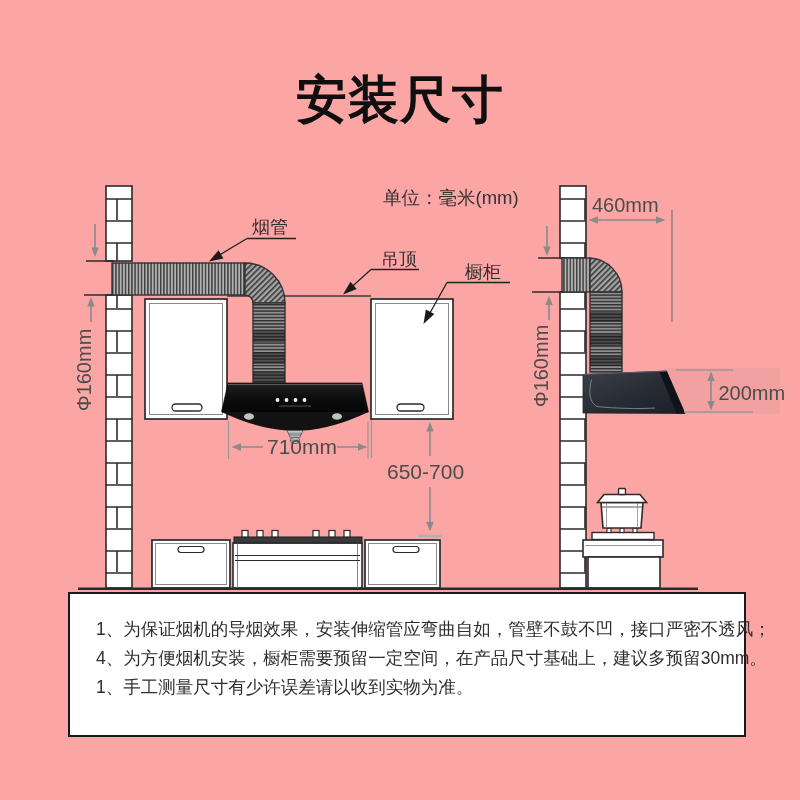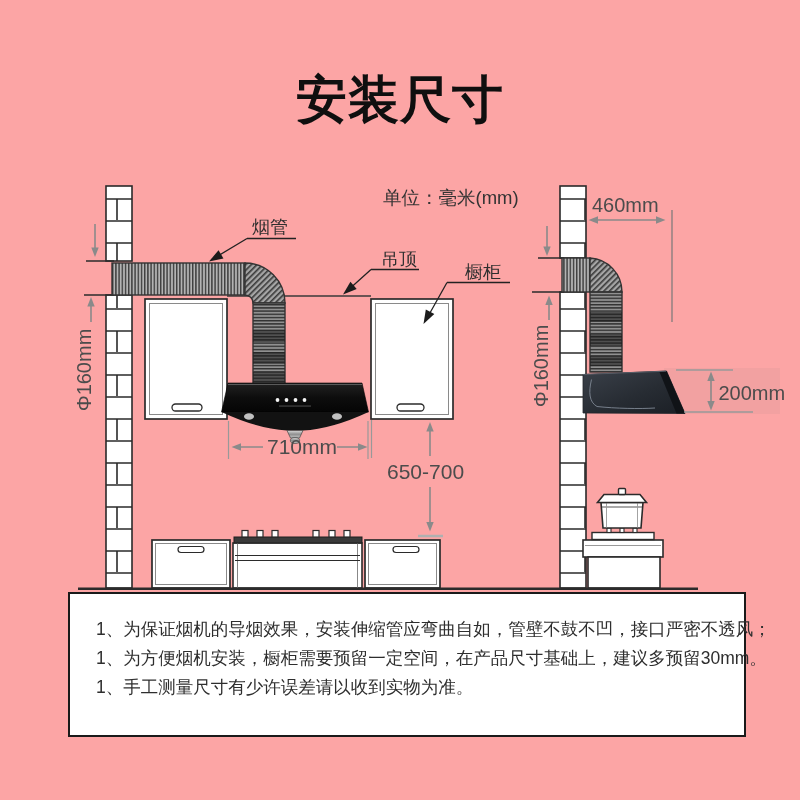--- a/index.html
+++ b/index.html
@@ -245,17 +245,17 @@
         <path class="dimln" d="M711,377 V405"></path>
         <use href="#ah" fill="#8a8a8a" transform="translate(711,371.5) rotate(-90)"></use>
         <use href="#ah" fill="#8a8a8a" transform="translate(711,410.5) rotate(90)"></use>
         <text class="dim" x="718.5" y="399.5">200mm</text>
       </g>
     </g>
   </svg>
 
   <div id="notes-box">
     <div class="note-line">1、为保证烟机的导烟效果，安装伸缩管应弯曲自如，管壁不鼓不凹，接口严密不透风；</div>
-    <div class="note-line">1、为方便烟机安装，橱柜需要预留一定空间，在产品尺寸基础上，建议多预留30mm。</div>
+    <div class="note-line">4、为方便烟机安装，橱柜需要预留一定空间，在产品尺寸基础上，建议多预留30mm。</div>
     <div class="note-line">1、手工测量尺寸有少许误差请以收到实物为准。</div>
   </div>
 
 </div>
 
 </body></html>

